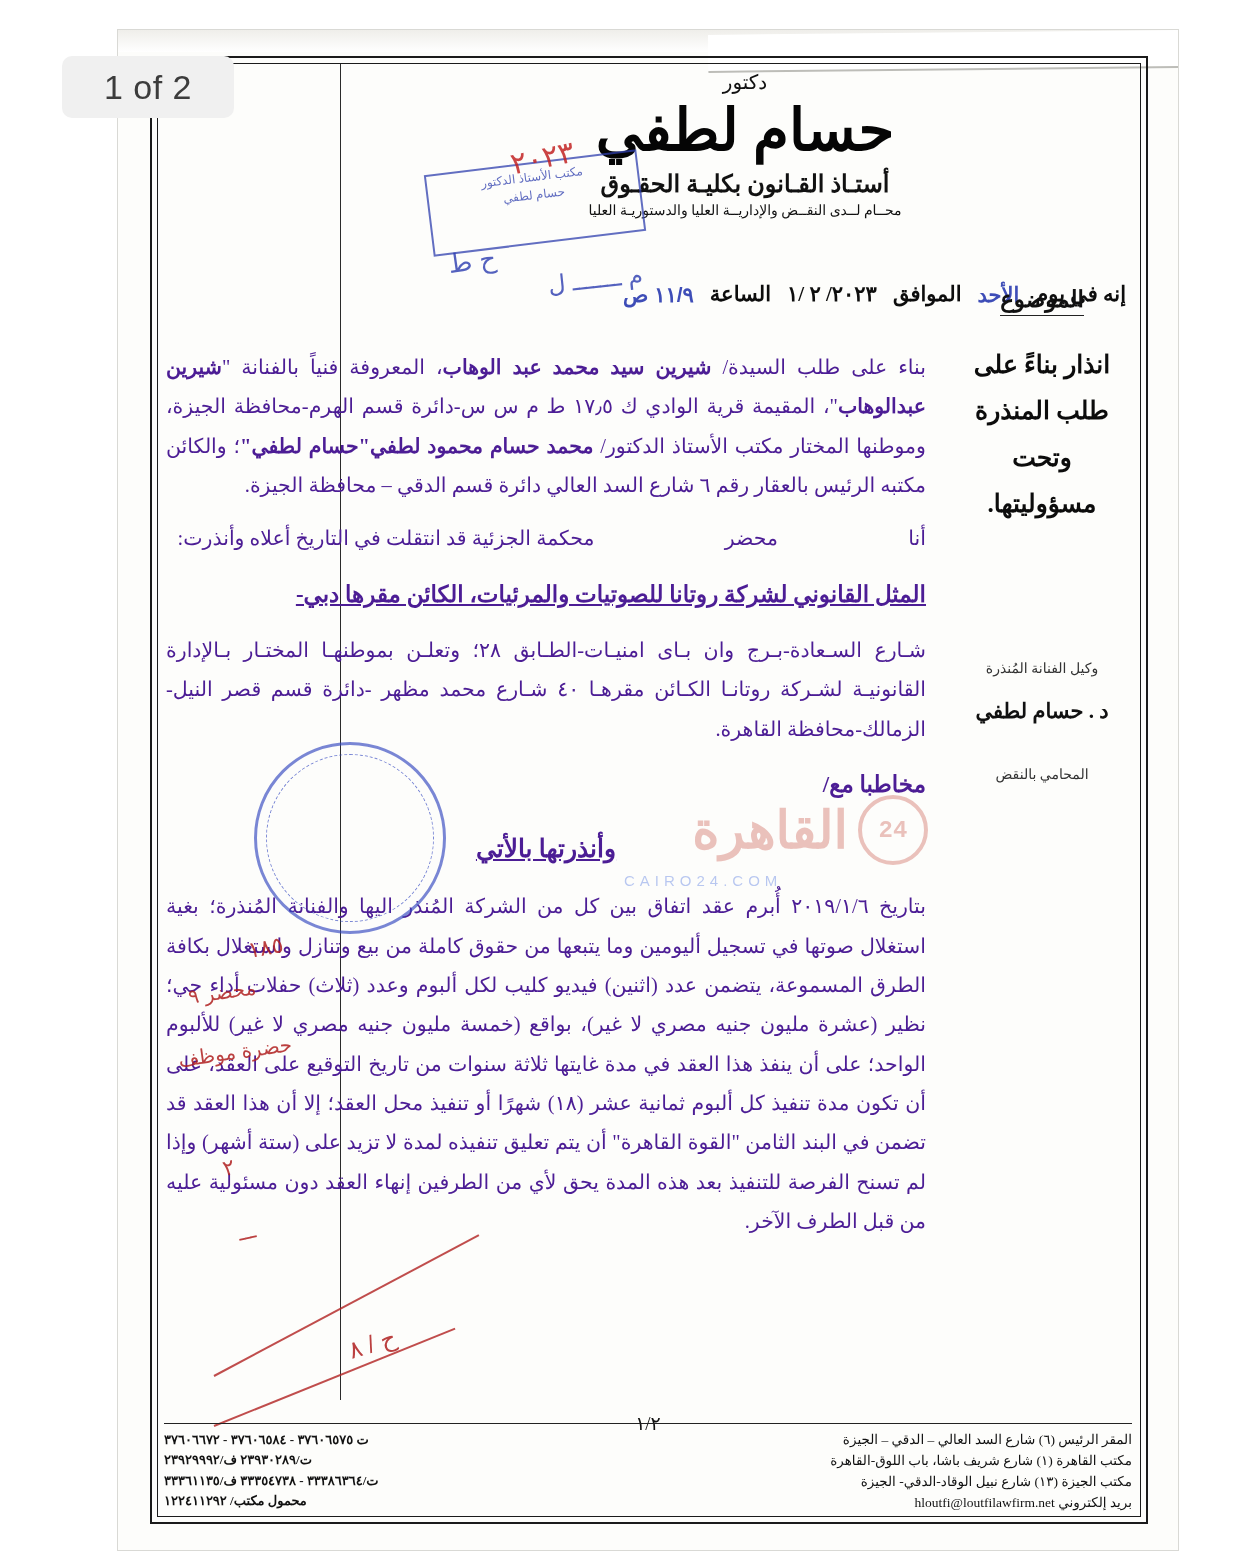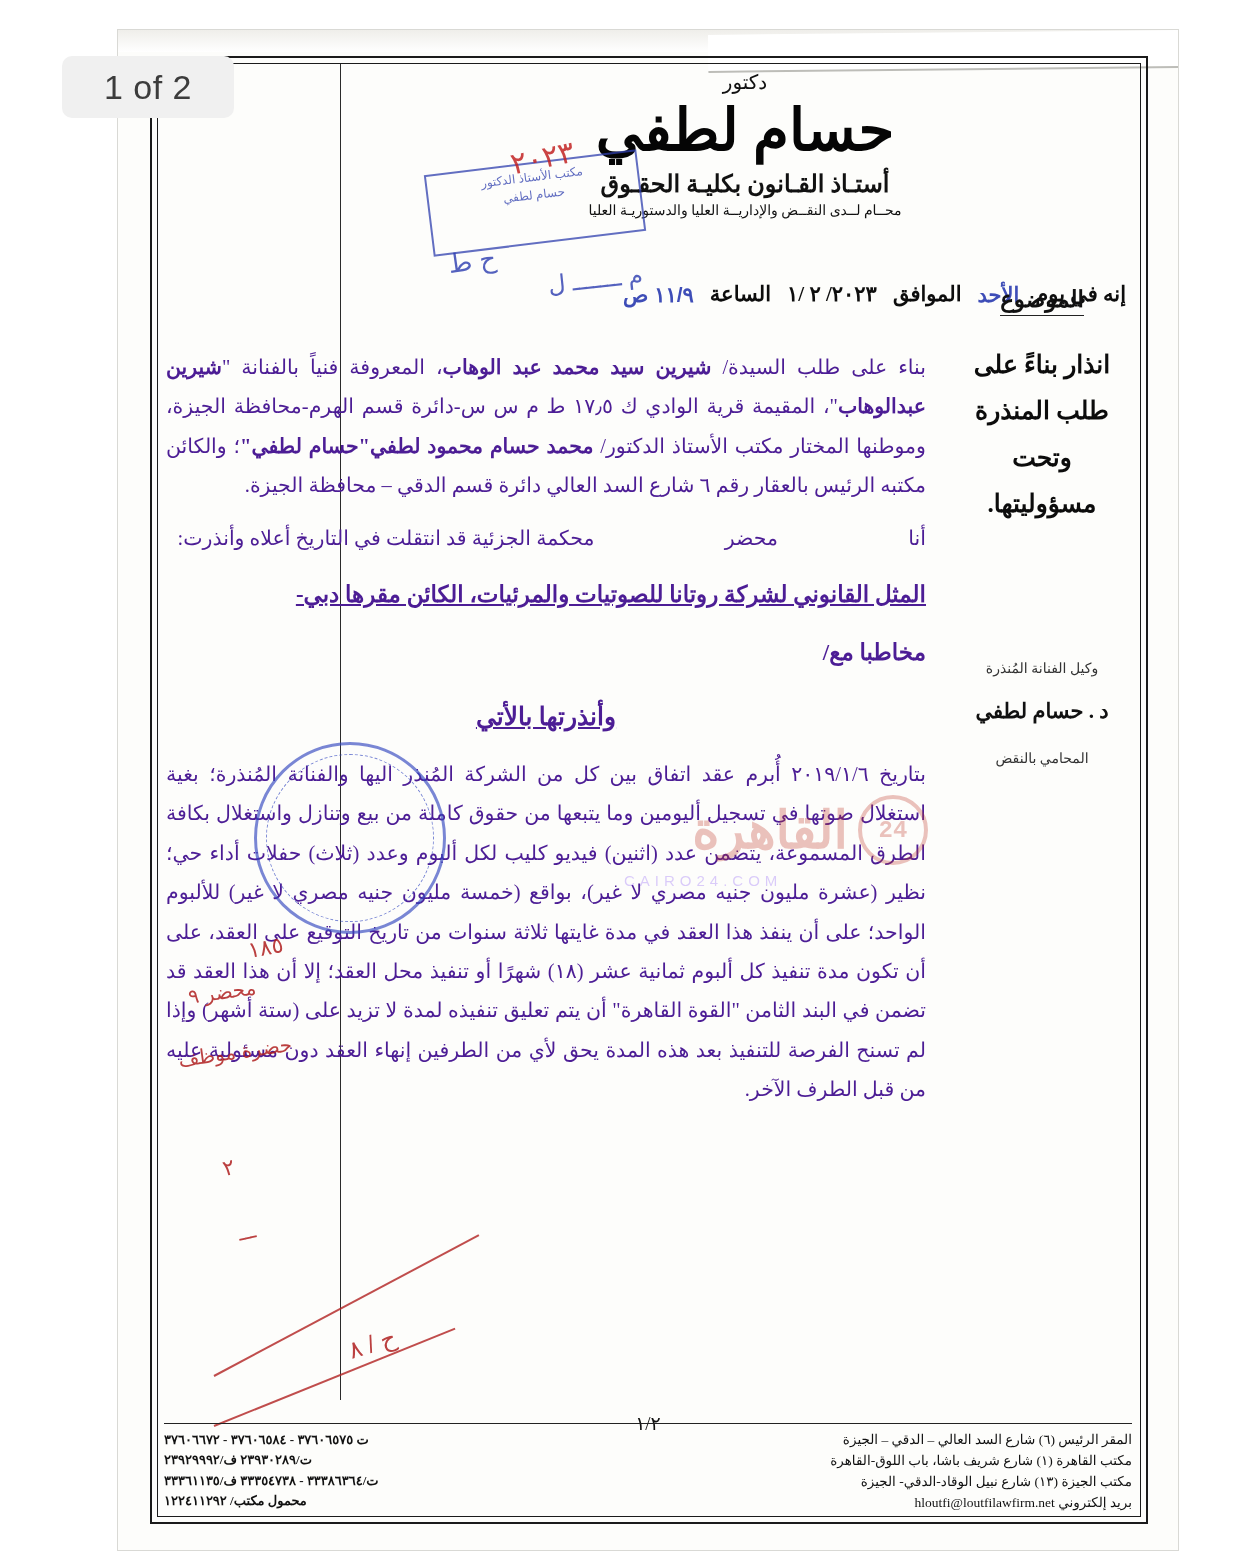--- a/index.html
+++ b/index.html
@@ -184,21 +184,21 @@
     font-size: 17px;
     color: #111;
   }
   #agent-block .agent-name {
     font-size: 21px;
     margin-top: 22px;
     font-weight: bold;
   }
   #agent-block .agent-role {
     font-size: 14px;
-    margin-top: 26px;
+    margin-top: 42px;
     color: #333;
   }
 
   
   #body-col {
     position: absolute;
     left: 48px;
     right: 252px;
     top: 318px;
     direction: rtl;
@@ -341,21 +341,21 @@
   }
   #watermark .wm-text {
     color: #c0392b;
     font-size: 52px;
     font-weight: bold;
   }
   #watermark .wm-sub {
     position: absolute;
     left: 76px;
     bottom: -4px;
-    color: #8b5cf6;
+    color: #1d4ed8;
     font-size: 15px;
     letter-spacing: 5px;
     font-family: "Liberation Sans", sans-serif;
   }
 
   .hand-note {
     position: absolute;
     font-family: "Liberation Sans", sans-serif;
     color: #b02020;
     opacity: .85;
@@ -417,20 +417,21 @@
       <p>
         <span>أنا</span>
         <span class="hand-gap"></span>
         <span>محضر</span>
         <span class="hand-gap"></span>
         <span>محكمة الجزئية قد انتقلت في التاريخ أعلاه وأنذرت:</span>
       </p>
 
       <p class="big-bold u">المثل القانوني لشركة روتانا للصوتيات والمرئيات، الكائن مقرها دبي-</p>
 
+      <p>شـارع السـعادة-بـرج وان بـاى امنيـات-الطـابق ٢٨؛ وتعلـن بموطنهـا المختـار بـالإدارة القانونيـة لشـركة روتانـا الكـائن مقرهـا ٤٠ شـارع محمد مظهر -دائرة قسم قصر النيل- الزمالك-محافظة القاهرة.</p>
 
       <p class="addressed">مخاطبا مع/</p>
 
       <div class="heading-center">وأنذرتها بالأتي</div>
 
       <p>بتاريخ ٢٠١٩/١/٦ أُبرم عقد اتفاق بين كل من الشركة المُنذر اليها والفنانة المُنذرة؛ بغية استغلال صوتها في تسجيل أليومين وما يتبعها من حقوق كاملة من بيع وتنازل واستغلال بكافة الطرق المسموعة، يتضمن عدد (اثنين) فيديو كليب لكل ألبوم وعدد (ثلاث) حفلات أداء حي؛ نظير (عشرة مليون جنيه مصري لا غير)، بواقع (خمسة مليون جنيه مصري لا غير) للألبوم الواحد؛ على أن ينفذ هذا العقد في مدة غايتها ثلاثة سنوات من تاريخ التوقيع على العقد، على أن تكون مدة تنفيذ كل ألبوم ثمانية عشر (١٨) شهرًا أو تنفيذ محل العقد؛ إلا أن هذا العقد قد تضمن في البند الثامن "القوة القاهرة" أن يتم تعليق تنفيذه لمدة لا تزيد على (ستة أشهر) وإذا لم تسنح الفرصة للتنفيذ بعد هذه المدة يحق لأي من الطرفين إنهاء العقد دون مسئولية عليه من قبل الطرف الآخر.</p>
     </div>
 
     <div id="page-num">١/٢</div>
 

